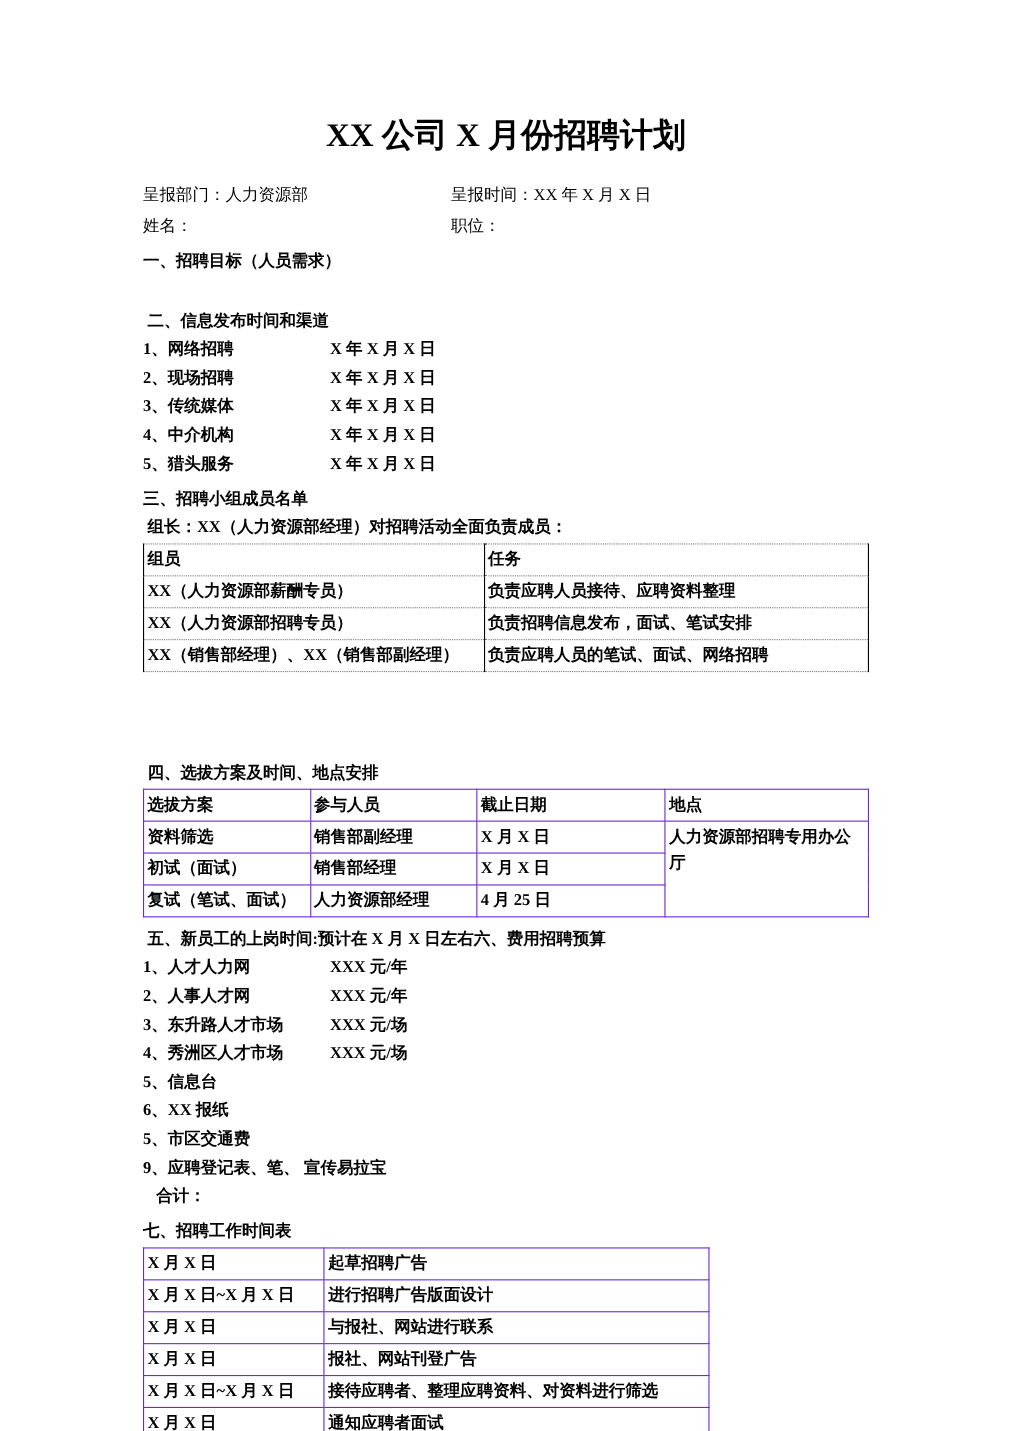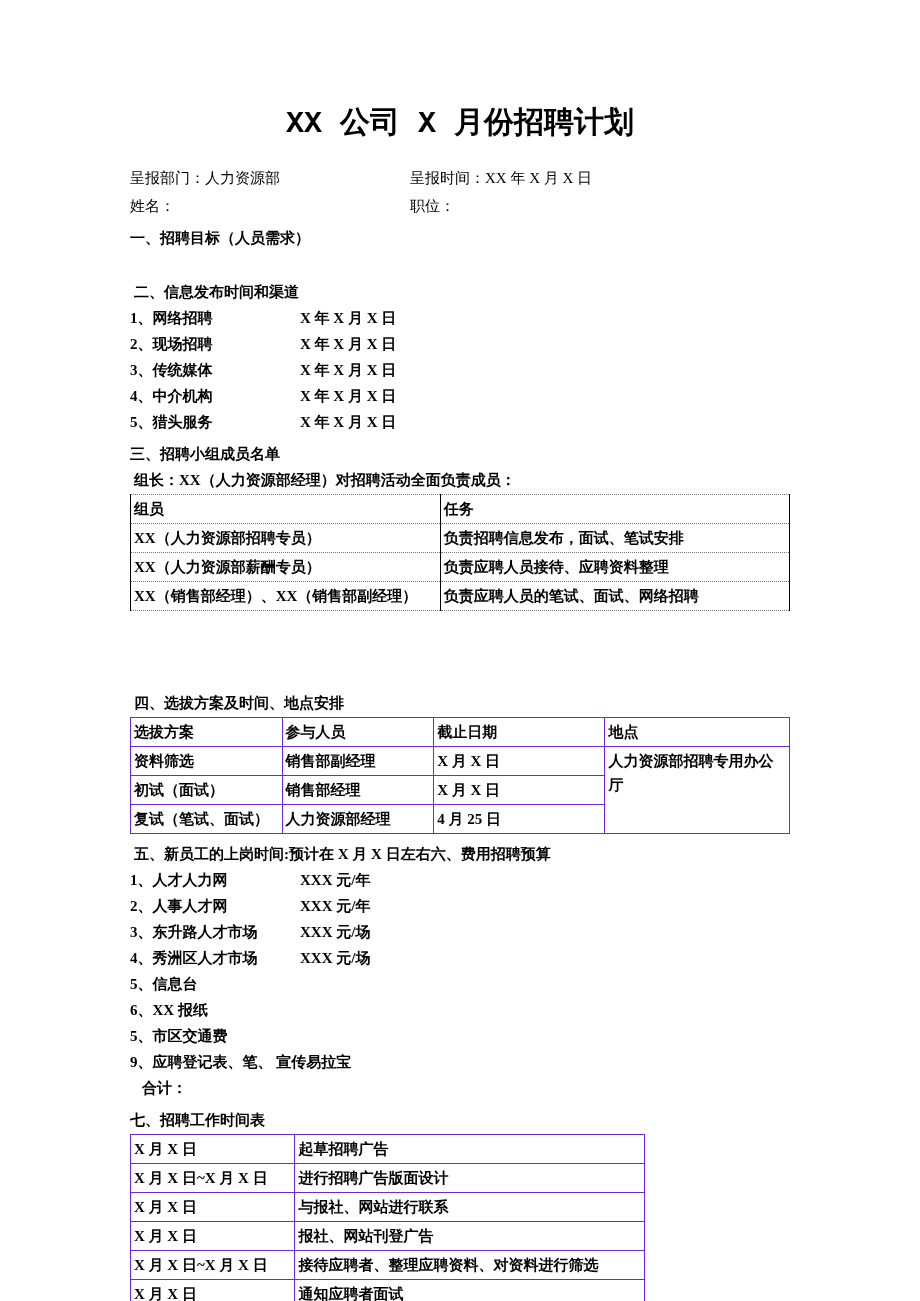--- a/index.html
+++ b/index.html
@@ -9,21 +9,21 @@
       color: #000;
       background: #fff;
       width: 920px;
       padding: 100px 130px 40px 130px;
       line-height: 1.6;
     }
     h1 {
       text-align: center;
       font-size: 30px;
       font-weight: bold;
-      font-family: Liberation Mono, monospace;
+      font-family: Liberation Serif, serif;
       margin-bottom: 18px;
     }
     .meta-row {
       display: flex;
       margin-bottom: 4px;
     }
     .meta-left { width: 280px; }
     .meta-right { flex: 1; }
     .section { margin-top: 8px; font-weight: bold; }
     .section-title { margin-bottom: 2px; }
@@ -104,26 +104,26 @@
 <div class="section">
   <div class="section-title">三、招聘小组成员名单</div>
   <div class="indent">组长：XX（人力资源部经理）对招聘活动全面负责成员：</div>
   <table class="dotted">
     <tbody>
         <tr>
       <td style="width:47%">组员</td>
       <td>任务</td>
     </tr>
     <tr>
+      <td>XX（人力资源部薪酬专员）</td>
+      <td>负责应聘人员接待、应聘资料整理</td>
+    </tr>
+    <tr>
       <td>XX（人力资源部招聘专员）</td>
       <td>负责招聘信息发布，面试、笔试安排</td>
-    </tr>
-    <tr>
-      <td>XX（人力资源部薪酬专员）</td>
-      <td>负责应聘人员接待、应聘资料整理</td>
     </tr>
     <tr>
       <td>XX（销售部经理）、XX（销售部副经理）</td>
       <td>负责应聘人员的笔试、面试、网络招聘</td>
     </tr>
   </tbody>
     </table>
 </div>
 
 <div class="gap"></div>

